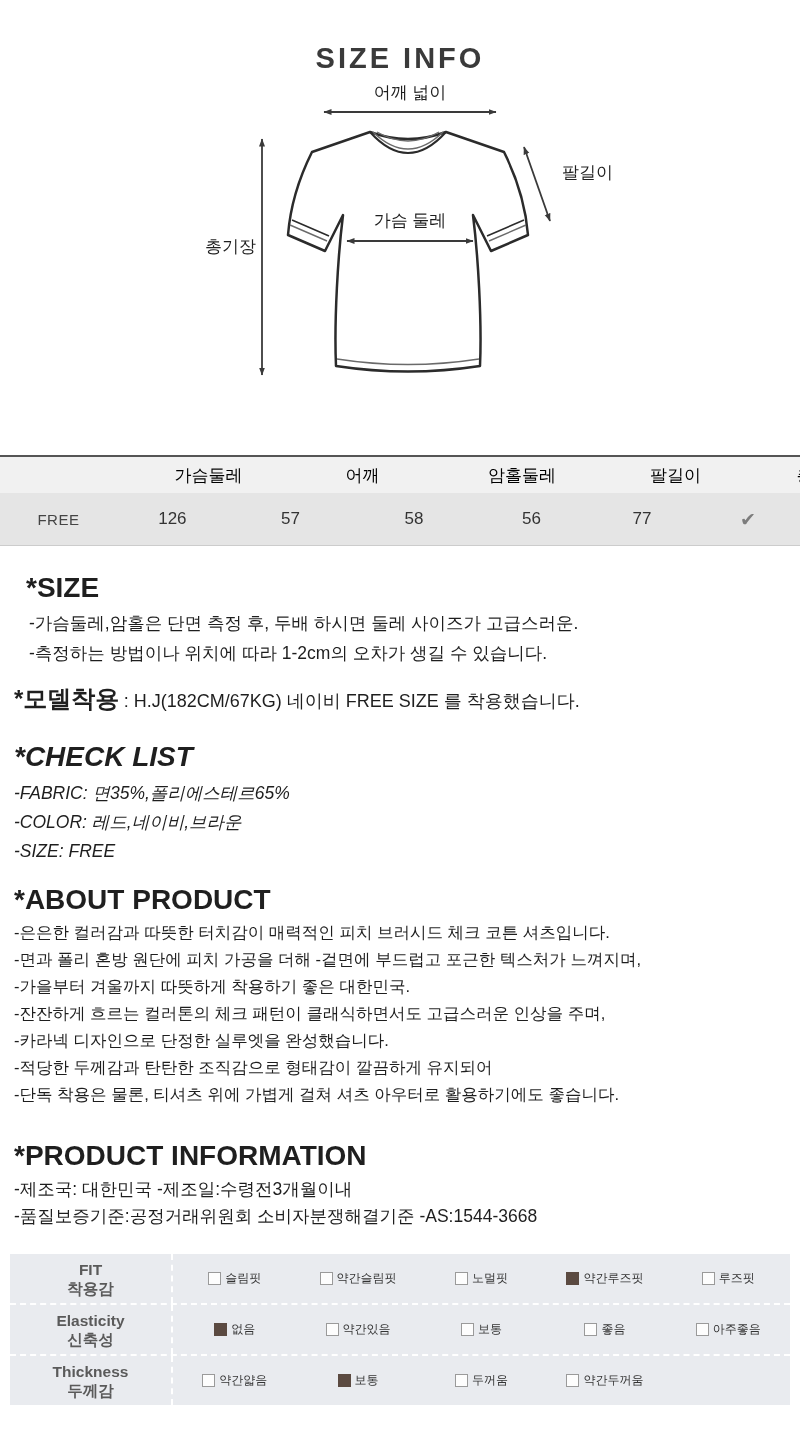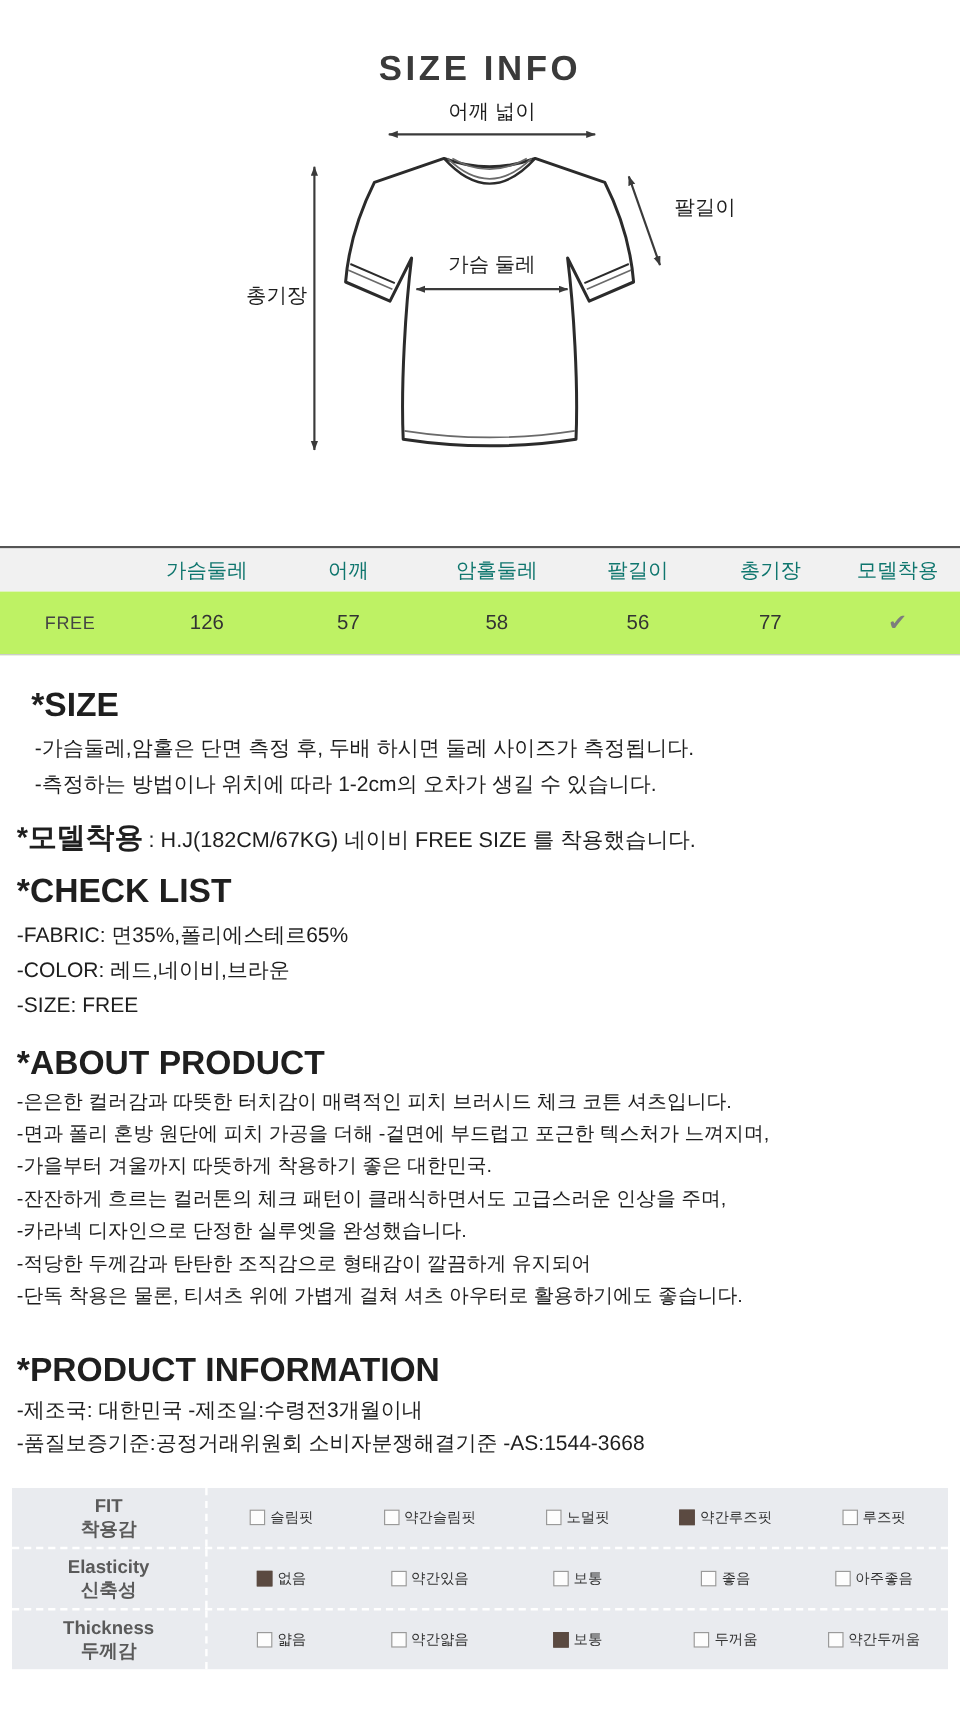--- a/index.html
+++ b/index.html
@@ -27,41 +27,41 @@
   .svg-label { font-size: 17px; fill: #1e1e1e; font-family: "Liberation Sans", sans-serif; }
 
   
   .size-table { margin-top: 50px; border-top: 2px solid #555; }
   .st-grid {
     display: grid;
     grid-template-columns: 14.6% 13.9% 15.6% 15.3% 14.1% 13.5% 13%;
     align-items: center;
     text-align: center;
   }
-  .st-header { background: #f1f1f1; height: 36px; font-size: 17px; color: #0f766e; }
-  .st-row { height: 52px; font-size: 17px; color: #333; border-bottom: 1px solid #ccc; background: #bef264; }
+  .st-header { background: #f1f1f1; height: 36px; font-size: 17px; color: #000000; gap: 36px; }
+  .st-row { height: 52px; font-size: 17px; color: #333; border-bottom: 1px solid #ccc; background: #e5e5e5; }
   .st-size-name { font-size: 15px; letter-spacing: 0.5px; color: #444; }
   .st-check { color: #7d7d7d; font-size: 19px; }
 
   
   .sections { padding: 0 14px; }
   .section-heading {
     font-size: 28px;
     font-weight: 600;
     color: #1f1f1f;
     line-height: 32px;
     margin: 0;
   }
   .body-line { font-size: 17.5px; line-height: 30px; color: #1e1e1e; }
   .sec-size { margin-top: 26px; margin-left: 12px; }
   .sec-size .lines { margin-top: 4px; padding-left: 3px; }
   .sec-model { margin-top: 14px; line-height: 34px; }
   .model-heading { font-size: 24px; font-weight: 700; color: #1f1f1f; }
   .model-text { font-size: 18px; color: #1e1e1e; }
-  .sec-check { margin-top: 8px; }
+  .sec-check { margin-top: 22px; font-style: italic; }
   .sec-check .body-line { line-height: 29px; }
   .sec-check .lines { margin-top: 6px; }
   .sec-about { margin-top: 18px; }
   .sec-about .lines { margin-top: 3px; }
   .sec-about .body-line { line-height: 27px; font-size: 16.5px; }
   .sec-info { margin-top: 32px; }
   .sec-info .lines { margin-top: 4px; }
   .sec-info .body-line { line-height: 27px; }
 
   
@@ -176,21 +176,21 @@
     <div>56</div>
     <div>77</div>
     <div class="st-check">✔</div>
   </div>
 </div>
 
 <div class="sections">
   <div class="sec-size">
     <h2 class="section-heading">*SIZE</h2>
     <div class="lines">
-      <div class="body-line">-가슴둘레,암홀은 단면 측정 후, 두배 하시면 둘레 사이즈가 측정됩니다.</div>
+      <div class="body-line">-가슴둘레,암홀은 단면 측정 후, 두배 하시면 둘레 사이즈가 고급스러운.</div>
       <div class="body-line">-측정하는 방법이나 위치에 따라 1-2cm의 오차가 생길 수 있습니다.</div>
     </div>
   </div>
 
   <div class="sec-model">
     <span class="model-heading">*모델착용</span>
     <span class="model-text">: H.J(182CM/67KG) 네이비 FREE SIZE 를 착용했습니다.</span>
   </div>
 
   <div class="sec-check">
@@ -280,24 +280,20 @@
     </div>
   </div>
 
   <div class="attr-row">
     <div class="attr-label">
       <span>Thickness</span>
       <span>두께감</span>
     </div>
     <div class="attr-opt">
       <span class="cbox"></span>
-      <span>얇음</span>
-    </div>
-    <div class="attr-opt">
-      <span class="cbox"></span>
       <span>약간얇음</span>
     </div>
     <div class="attr-opt">
       <span class="cbox checked"></span>
       <span>보통</span>
     </div>
     <div class="attr-opt">
       <span class="cbox"></span>
       <span>두꺼움</span>
     </div>

